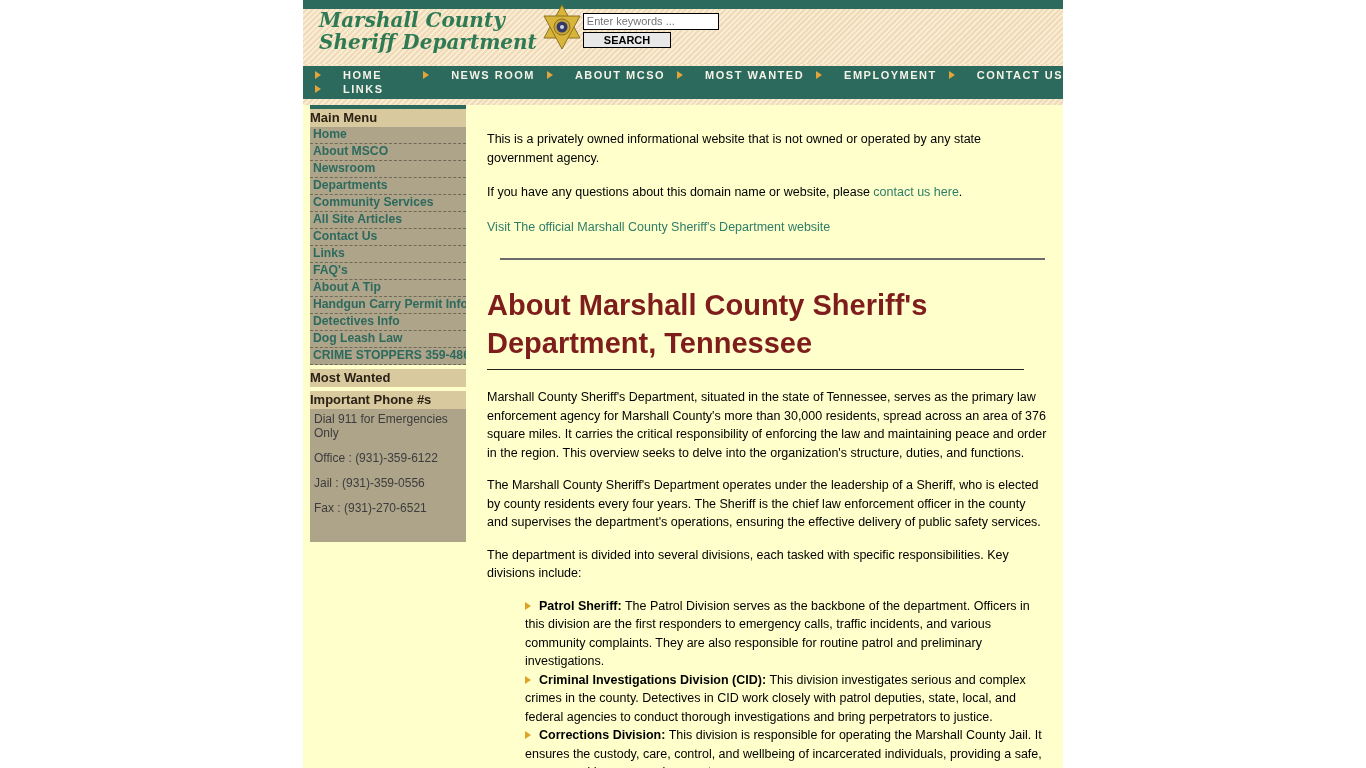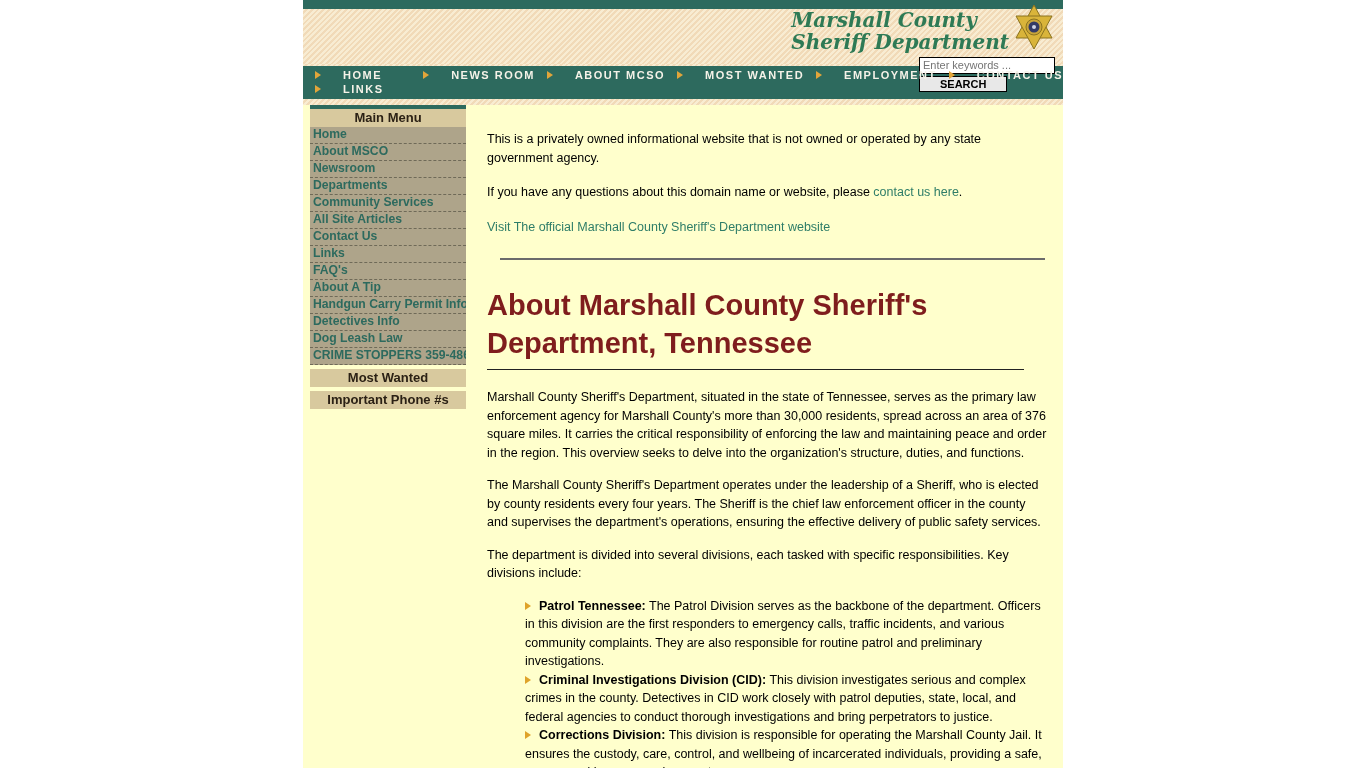--- a/index.html
+++ b/index.html
@@ -10,21 +10,21 @@
     color: #000;
   }
   .site { width: 760px; margin: 0 auto; height: 768px; }
 
   
   .topbar { height: 9px; background: #2d6a5e; }
   .stripes {
     background: repeating-linear-gradient(135deg,
       #f8ecd2 0px, #f8ecd2 2px, #f1dab8 2px, #f1dab8 4px);
   }
-  .banner { height: 55px; display: flex; align-items: flex-end; padding: 0 8px 0 16px; flex-direction: column; }
+  .banner { height: 55px; display: flex; align-items: flex-start; padding: 0 8px 0 16px; }
   .logo { display: flex; align-items: center; flex: 0 0 auto; }
   .logo-text {
     font-family: "DejaVu Serif", serif;
     font-style: italic; font-weight: bold;
     font-size: 20px; line-height: 22px; color: #2e7a55;
   }
   .star { margin-left: 4px; margin-top: -8px; }
   .site-title {
     flex: 1 1 auto; text-align: center;
     font-size: 22px; font-weight: bold; letter-spacing: 4px;
@@ -63,21 +63,21 @@
   .navfoot { height: 6px; }
 
   
   .content { background: #ffffcc; display: flex; align-items: flex-start; height: 664px; }
 
   
   .sidebar { width: 156px; margin-left: 7px; flex: 0 0 auto; }
   .side-topbar { height: 4px; background: #2d6a5e; }
   .side-header {
     background: #d8c99e; color: #2b2115; font-weight: bold;
-    font-size: 13px; text-align: center; padding: 1px 0 2px;
+    font-size: 13px; text-align: left; padding: 1px 0 2px;
   }
   .side-gap { height: 4px; background: #ffffcc; }
   .menu a {
     display: block; background: #aea48a; color: #2d6a5e;
     font-weight: bold; font-size: 12.2px; line-height: 13px;
     padding: 1px 3px 2px; border-bottom: 1px dashed #6f6a58;
     text-decoration: none; white-space: nowrap; overflow: hidden;
     cursor: pointer;
   }
   .phones { background: #aea48a; color: #3c3c3c; font-size: 12px; padding: 3px 4px 16px; }
@@ -206,41 +206,51 @@
           <a>Detectives Info</a>
 
           <a>Dog Leash Law</a>
 
           <a>CRIME STOPPERS 359-4867</a>
         </div>
       <div class="side-gap"></div>
       <div class="side-header">Most Wanted</div>
       <div class="side-gap"></div>
       <div class="side-header">Important Phone #s</div>
+      <div class="phones">
+
+          <p>Dial 911 for Emergencies Only</p>
+
+          <p>Office : (931)-359-6122</p>
+
+          <p>Jail : (931)-359-0556</p>
+
+          <p>Fax : (931)-270-6521</p>
+        </div>
     </div>
 
     <div class="main">
       <p class="center disc">This is a privately owned informational website that is not owned or operated by any state government agency.</p>
       <p class="center disc"><span>If you have any questions about this domain name or website, please </span><a class="tlink">contact us here</a><span>.</span></p>
       <p class="center disc"><a class="tlink">Visit The official Marshall County Sheriff's Department website</a></p>
 
       <hr class="rule">
 
       <h1 class="page-title">About Marshall County Sheriff's Department, Tennessee</h1>
 
       <p>Marshall County Sheriff's Department, situated in the state of Tennessee, serves as the primary law enforcement agency for Marshall County's more than 30,000 residents, spread across an area of 376 square miles. It carries the critical responsibility of enforcing the law and maintaining peace and order in the region. This overview seeks to delve into the organization's structure, duties, and functions.</p>
 
 
       <p>The Marshall County Sheriff's Department operates under the leadership of a Sheriff, who is elected by county residents every four years. The Sheriff is the chief law enforcement officer in the county and supervises the department's operations, ensuring the effective delivery of public safety services.</p>
       <p>The department is divided into several divisions, each tasked with specific responsibilities. Key divisions include:</p>
 
       <div class="divisions">
 
           <div class="division">
-            <span class="tri"></span><b>Patrol Tennessee:</b> <span>The Patrol Division serves as the backbone of the department. Officers in this division are the first responders to emergency calls, traffic incidents, and various community complaints. They are also responsible for routine patrol and preliminary investigations.</span>
+            <span class="tri"></span><b>Patrol Sheriff:</b> <span>The Patrol Division serves as the backbone of the department. Officers in this division are the first responders to emergency calls, traffic incidents, and various community complaints. They are also responsible for routine patrol and preliminary investigations.</span>
           </div>
 
           <div class="division">
             <span class="tri"></span><b>Criminal Investigations Division (CID):</b> <span>This division investigates serious and complex crimes in the county. Detectives in CID work closely with patrol deputies, state, local, and federal agencies to conduct thorough investigations and bring perpetrators to justice.</span>
           </div>
 
           <div class="division">
             <span class="tri"></span><b>Corrections Division:</b> <span>This division is responsible for operating the Marshall County Jail. It ensures the custody, care, control, and wellbeing of incarcerated individuals, providing a safe, secure, and humane environment.</span>
           </div>
 

